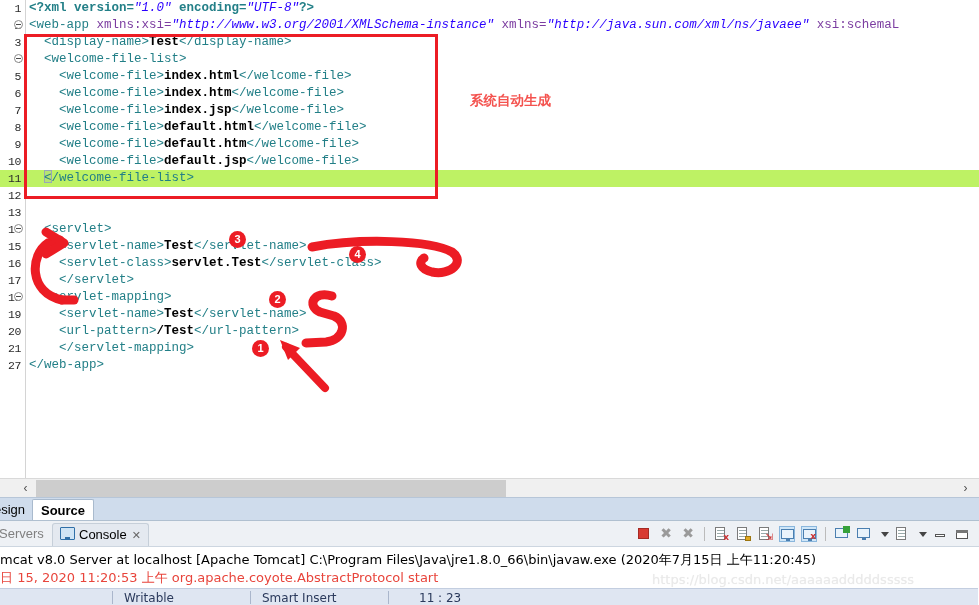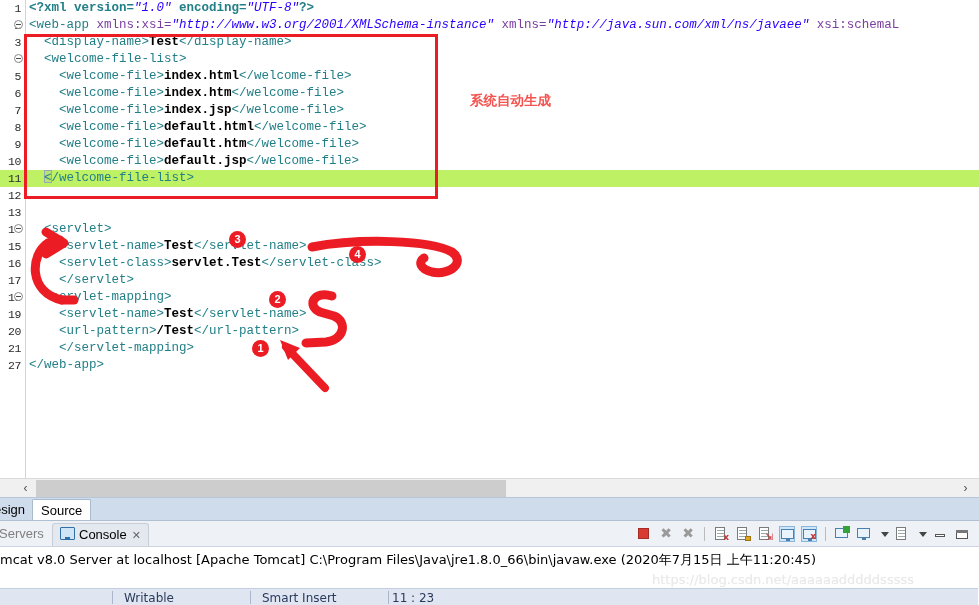--- a/index.html
+++ b/index.html
@@ -103,20 +103,21 @@
   }
   .ds-tab {
     position: absolute; top: 1px; height: 22px; line-height: 21px;
     font-size: 13px; color: #000; padding: 0 8px; box-sizing: border-box;
   }
   .ds-tab.design { left: -14px; }
   .ds-tab.source {
     left: 32px; background: #ffffff;
     border: 1px solid #a9bacd; border-bottom: none;
     border-radius: 2px 2px 0 0;
+    font-weight: bold;
   }
 
   
   .console-panel {
     position: absolute; left: 0; top: 520px; width: 979px; height: 85px;
     background: #ffffff; border-top: 1px solid #b0c0d0;
   }
   .cv-tabbar {
     position: absolute; left: 0; top: 0; width: 979px; height: 25px;
     background: #eef1f5; border-bottom: 1px solid #cdd6e0;
@@ -295,26 +296,27 @@
       </div>
       <div class="cv-tab console">
         <span class="mon-ico"></span><span>Console</span><span class="cv-close">✕</span>
       </div>
 
       <div class="cv-tools" id="cv-tools"><span class="ic"><span class="stop"></span></span><span class="ic"><span class="xg">✖</span></span><span class="ic"><span class="xg">✖</span></span><span class="ic sep"></span><span class="ic"><span class="doc"></span><span class="badgeX">x</span></span><span class="ic"><span class="doc"></span><span class="lock"></span></span><span class="ic"><span class="doc"></span><span class="badgeX">⇲</span></span><span class="ic act"><span class="mon"></span><span class="monfoot"></span></span><span class="ic act"><span class="mon"></span><span class="monfoot"></span><span class="badgeX">x</span></span><span class="ic sep"></span><span class="ic"><span class="mon"></span><span class="grn"></span></span><span class="ic"><span class="mon"></span><span class="monfoot"></span></span><span class="ic" style="width: 10px;"><span class="arrowdn"></span></span><span class="ic"><span class="doc"></span></span><span class="ic" style="width: 10px;"><span class="arrowdn"></span></span><span class="ic"><span class="minim"></span></span><span class="ic"><span class="win"></span><span class="winbar"></span></span></div>
     </div>
 
     <div class="cv-head">mcat v8.0 Server at localhost [Apache Tomcat] C:\Program Files\Java\jre1.8.0_66\bin\javaw.exe (2020年7月15日 上午11:20:45)</div>
 
+    <div class="cv-log">日 15, 2020 11:20:53 上午 org.apache.coyote.AbstractProtocol start</div>
   </div>
 
   <div class="watermark">https://blog.csdn.net/aaaaaadddddsssss</div>
 
   <div class="statusbar">
     <div class="st-div" style="left:112px;"></div>
     <div class="st-cell" style="left:124px;">Writable</div>
     <div class="st-div" style="left:250px;"></div>
     <div class="st-cell" style="left:262px;">Smart Insert</div>
     <div class="st-div" style="left:388px;"></div>
-    <div class="st-cell" style="left:392px;text-align:center;">11 : 23</div>
+    <div class="st-cell" style="left:419px;text-align:center;">11 : 23</div>
   </div>
 
 </div>
 
 </body></html>

